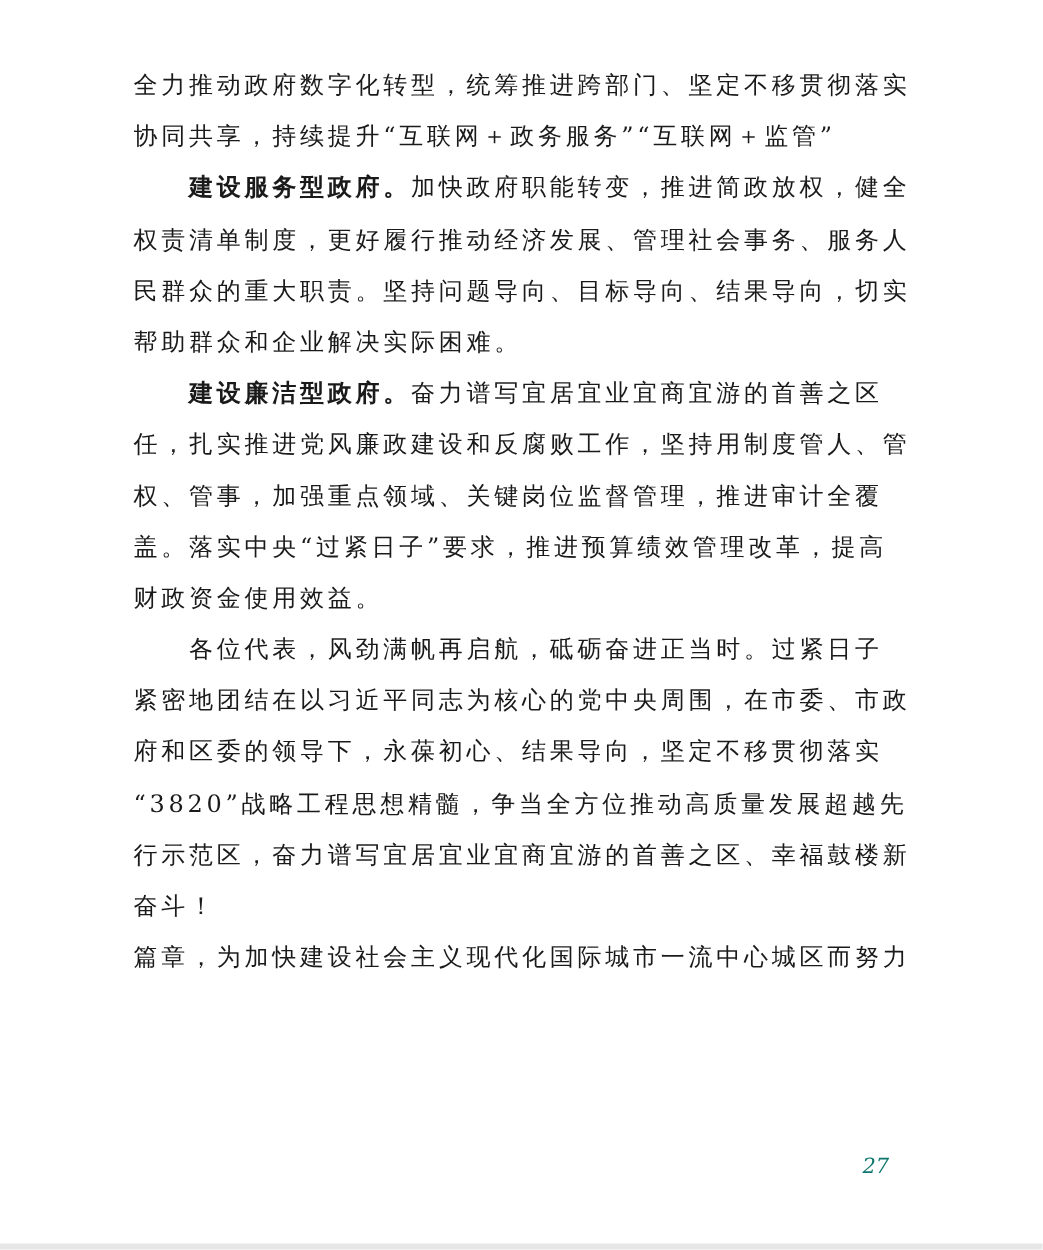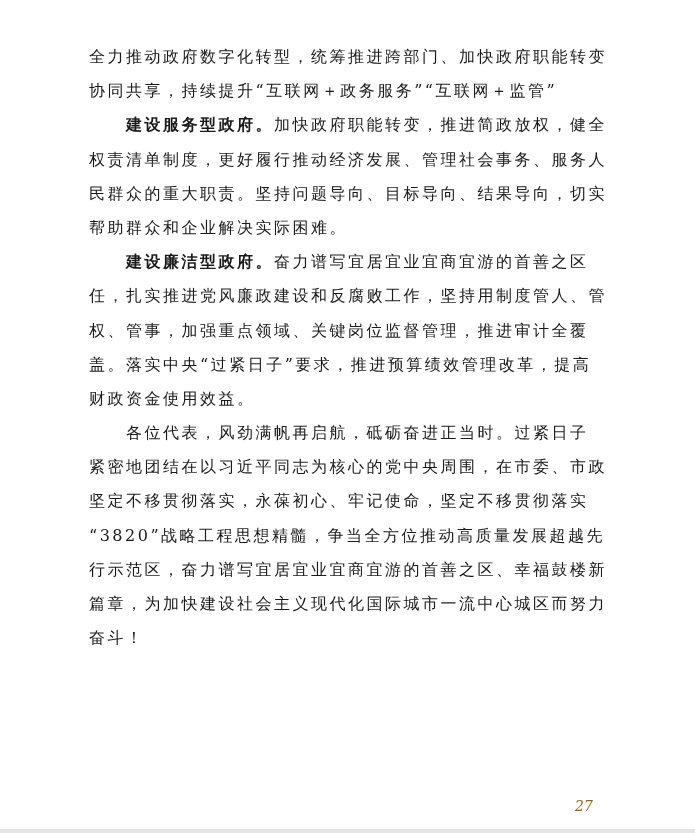--- a/index.html
+++ b/index.html
@@ -40,54 +40,54 @@
       padding-left: 37px;
     }
     .lead {
       font-weight: bold;
       font-family: "DejaVu Sans", "Liberation Sans", sans-serif;
       text-align: right;
     }
     .page-number {
       position: absolute;
       left: 575px;
-      top: 798px;
+      top: 770px;
       font-size: 14px;
       font-family: "DejaVu Serif", "Liberation Serif", serif;
       font-style: italic;
-      color: #a16207;
+      color: #0f766e;
     }
     .bottom-bar {
       position: absolute;
       left: 0;
       top: 829px;
       width: 695px;
       height: 4px;
       background: #e6e6e6;
     }
   </style>
 </head>
 <body>
 
 <div class="page">
   <div class="body-text">
-    <div class="line">全力推动政府数字化转型，统筹推进跨部门、加快政府职能转变</div>
+    <div class="line">全力推动政府数字化转型，统筹推进跨部门、坚定不移贯彻落实</div>
     <div class="line">协同共享，持续提升“互联网＋政务服务”“互联网＋监管”</div>
     <div class="line indent"><span class="lead">建设服务型政府。</span><span>加快政府职能转变，推进简政放权，健全</span></div>
     <div class="line">权责清单制度，更好履行推动经济发展、管理社会事务、服务人</div>
     <div class="line">民群众的重大职责。坚持问题导向、目标导向、结果导向，切实</div>
     <div class="line">帮助群众和企业解决实际困难。</div>
     <div class="line indent"><span class="lead">建设廉洁型政府。</span><span>奋力谱写宜居宜业宜商宜游的首善之区</span></div>
     <div class="line">任，扎实推进党风廉政建设和反腐败工作，坚持用制度管人、管</div>
     <div class="line">权、管事，加强重点领域、关键岗位监督管理，推进审计全覆</div>
     <div class="line">盖。落实中央“过紧日子”要求，推进预算绩效管理改革，提高</div>
     <div class="line">财政资金使用效益。</div>
     <div class="line indent">各位代表，风劲满帆再启航，砥砺奋进正当时。过紧日子</div>
     <div class="line">紧密地团结在以习近平同志为核心的党中央周围，在市委、市政</div>
-    <div class="line">坚定不移贯彻落实，永葆初心、牢记使命，坚定不移贯彻落实</div>
+    <div class="line">府和区委的领导下，永葆初心、结果导向，坚定不移贯彻落实</div>
     <div class="line">“3820”战略工程思想精髓，争当全方位推动高质量发展超越先</div>
     <div class="line">行示范区，奋力谱写宜居宜业宜商宜游的首善之区、幸福鼓楼新</div>
+    <div class="line">奋斗！</div>
     <div class="line">篇章，为加快建设社会主义现代化国际城市一流中心城区而努力</div>
-    <div class="line">奋斗！</div>
   </div>
   <div class="page-number">27</div>
 </div>
 <div class="bottom-bar"></div>
 
 </body></html>

